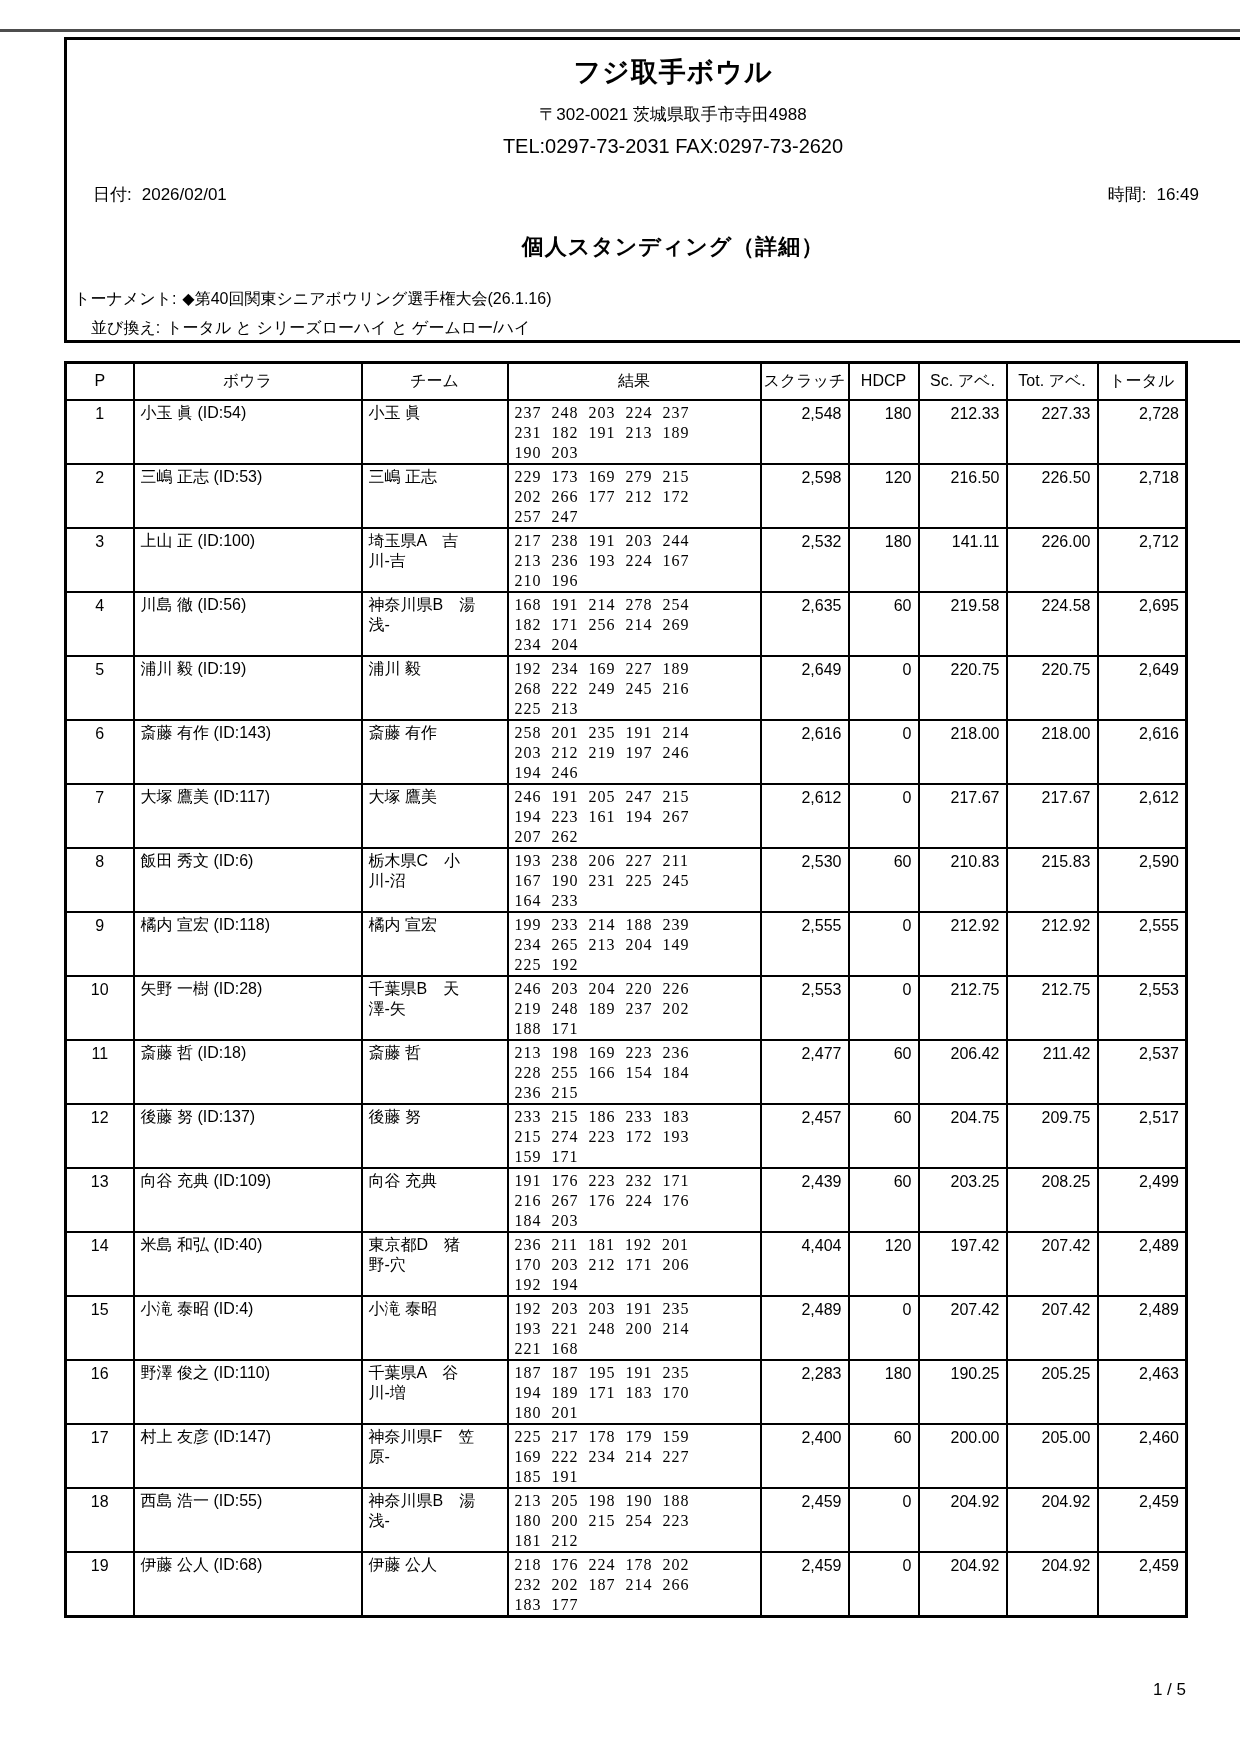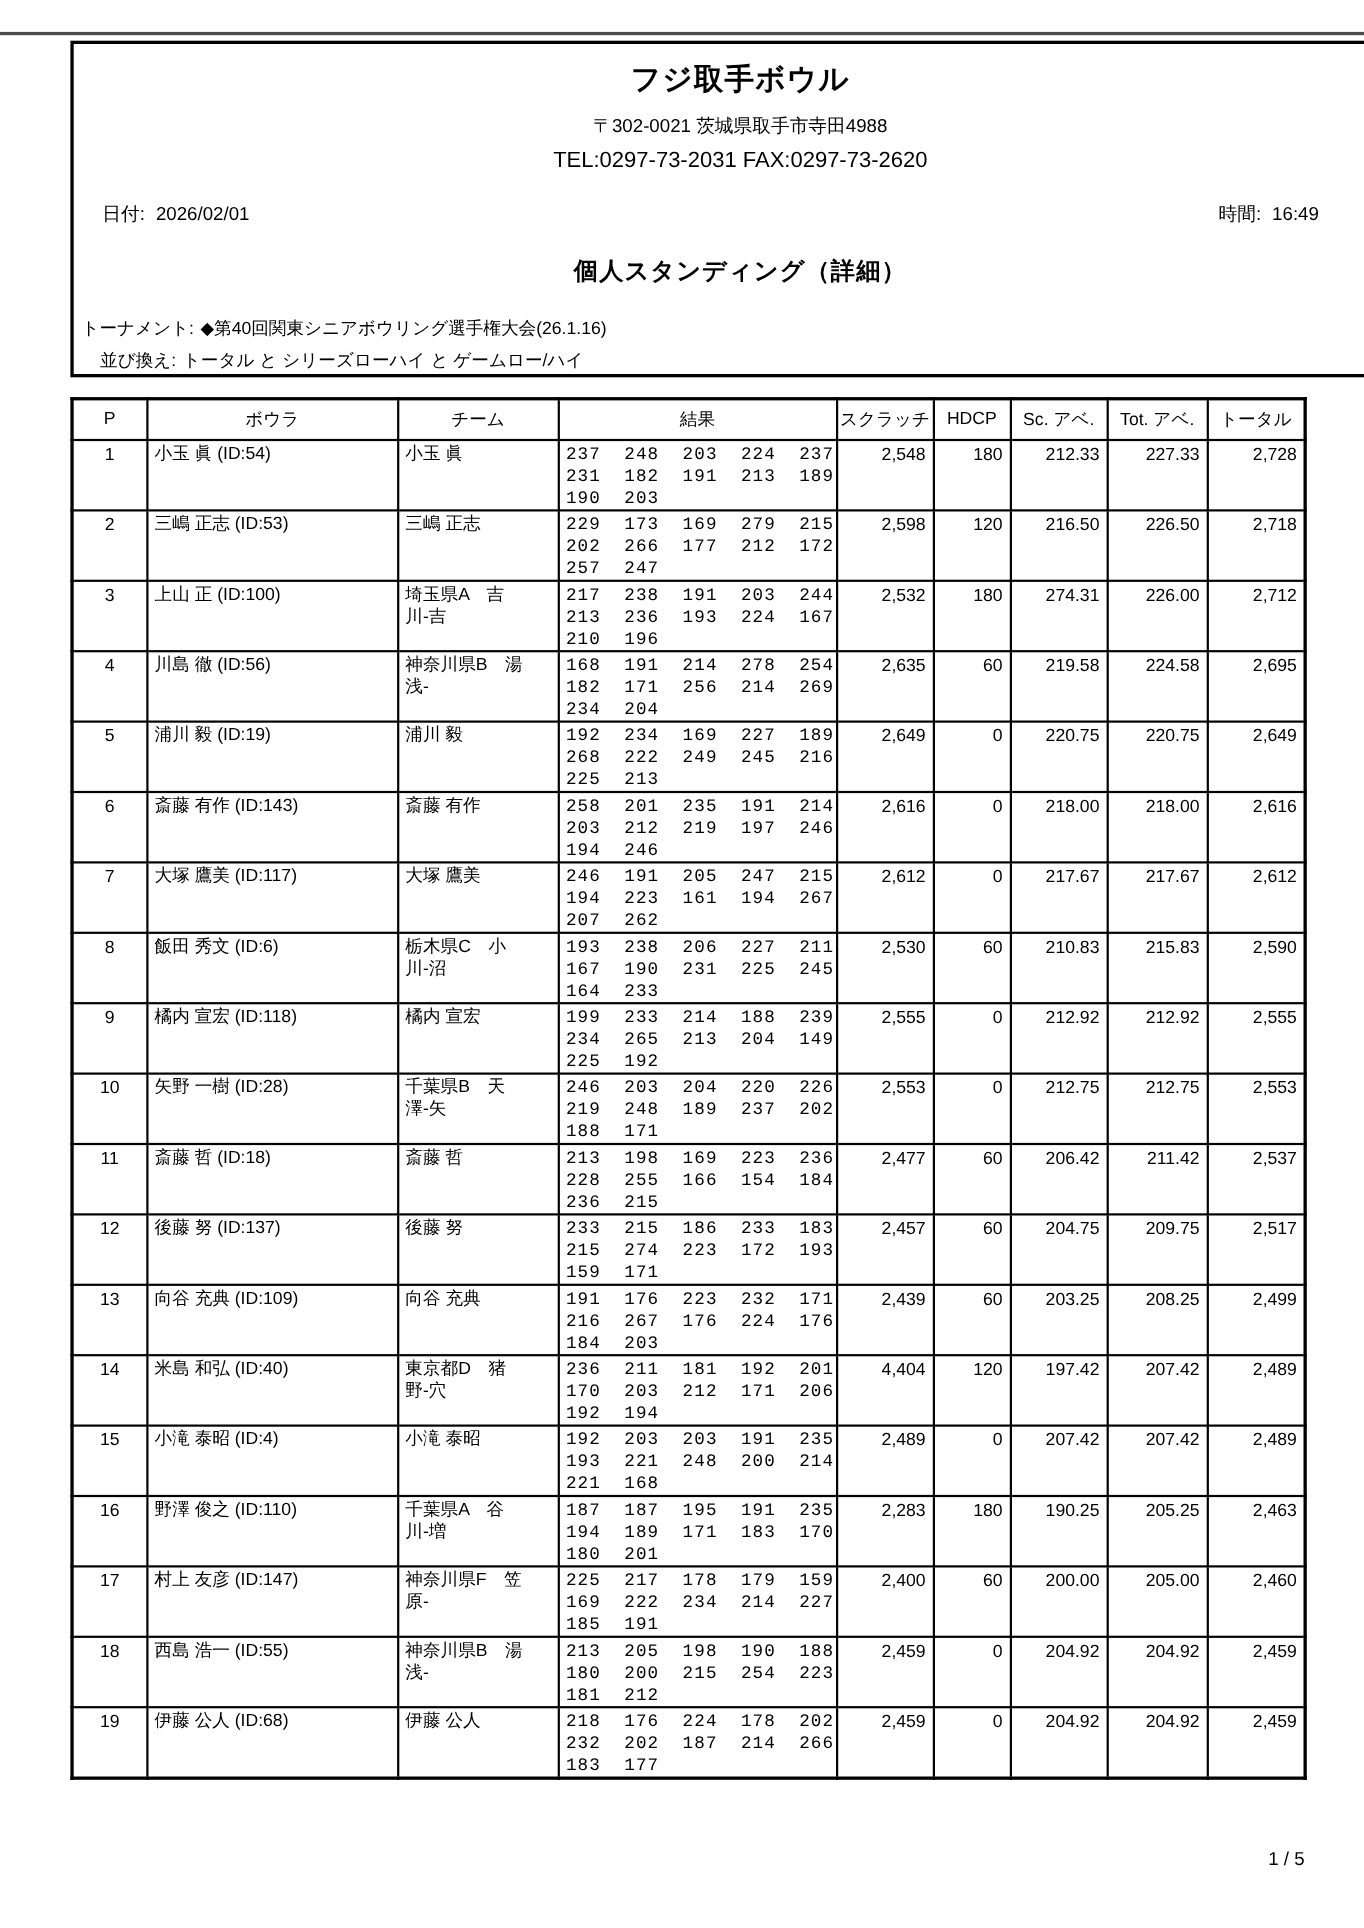--- a/index.html
+++ b/index.html
@@ -30,21 +30,21 @@
     font-size: 16px; font-weight: normal; height: 37px;
     text-align: center; vertical-align: middle; padding: 0 2px;
     white-space: nowrap; overflow: hidden;
   }
   tbody tr { height: 64px; }
   tbody td { vertical-align: top; font-size: 16px; line-height: 20px; padding: 2px 6px 0 6px; }
   .c-pos { text-align: center; padding-top: 3px; }
   .c-bowler { white-space: nowrap; overflow: hidden; }
   .c-team { white-space: pre-line; }
   .c-results {
-    font-family: Liberation Mono, monospace;
+    font-family: Liberation Serif, serif;
     white-space: pre; letter-spacing: 1px;
   }
   .c-num { text-align: right; padding-top: 3px; }
 
   .page-footer { text-align: right; padding-right: 96px; margin-top: 62px; font-size: 17px; }
 </style>
 </head>
 <body>
 
 <div class="scan-line"></div>
@@ -132,21 +132,21 @@
   <tr>
     <td class="c-pos">3</td>
     <td class="c-bowler">上山 正 (ID:100)</td>
     <td class="c-team">埼玉県A　吉
 川-吉</td>
     <td class="c-results">217  238  191  203  244
 213  236  193  224  167
 210  196</td>
     <td class="c-num">2,532</td>
     <td class="c-num">180</td>
-    <td class="c-num">274.31</td>
+    <td class="c-num">141.11</td>
     <td class="c-num">226.00</td>
     <td class="c-num">2,712</td>
   </tr>
 
   <tr>
     <td class="c-pos">4</td>
     <td class="c-bowler">川島 徹 (ID:56)</td>
     <td class="c-team">神奈川県B　湯
 浅-</td>
     <td class="c-results">168  191  214  278  254

